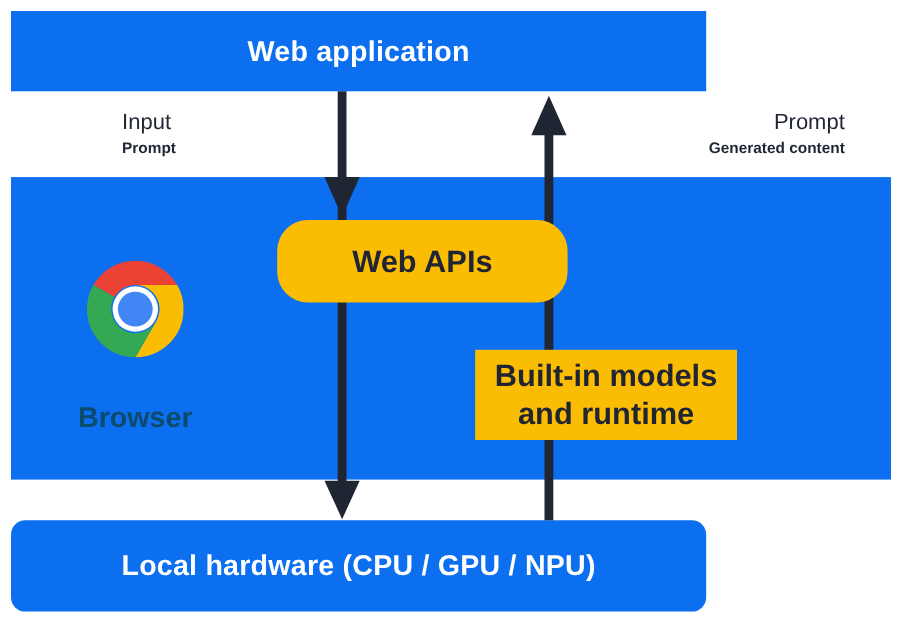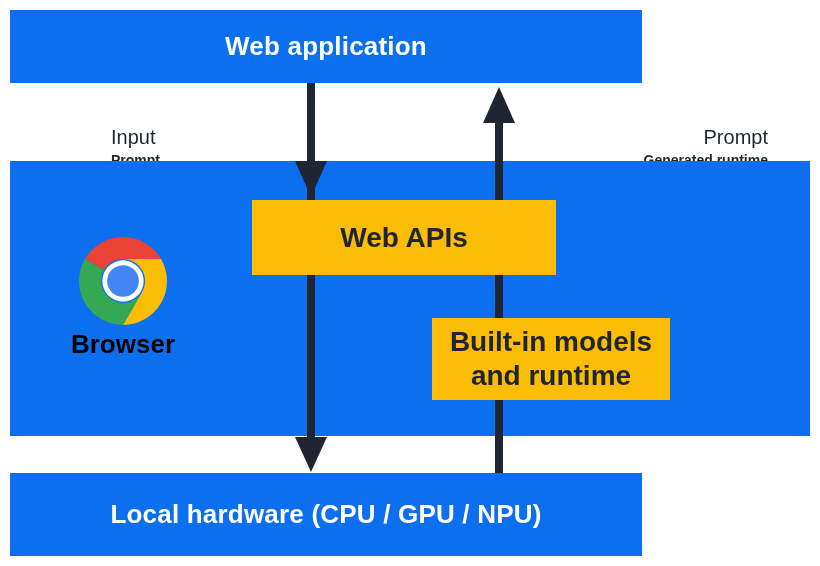--- a/index.html
+++ b/index.html
@@ -6,57 +6,57 @@
   .canvas{
     position:relative;width:820px;height:566px;background:#ffffff;
     font-family:"Liberation Sans", sans-serif;overflow:hidden;
   }
   .bar{
     position:absolute;left:10px;width:632px;background:#0b6ff0;
     display:flex;align-items:center;justify-content:center;
     color:#ffffff;font-weight:700;font-size:26px;letter-spacing:.2px;
   }
   .top-bar{top:10px;height:73px;}
-  .bottom-bar{top:473px;height:83px;}
+  .bottom-bar{top:473px;height:83px;border-radius:13px;}
   .middle{position:absolute;left:10px;top:161px;width:800px;height:275px;background:#0b6ff0;}
-  .io-block{position:absolute;color:#1f2532;line-height:1.15;margin-top:26px;}
+  .io-block{position:absolute;color:#1f2532;line-height:1.15;}
   .io-left{left:111px;top:100px;text-align:left;}
   .io-right{right:52px;top:100px;text-align:right;}
   .io-title{font-size:20px;font-weight:400;margin-bottom:3px;}
   .io-value{font-size:14px;font-weight:700;}
   .arrows{position:absolute;left:0;top:0;z-index:2;}
   .ybox{
     position:absolute;z-index:3;background:#fbbc04;color:#1f2532;
     display:flex;flex-direction:column;align-items:center;justify-content:center;
     font-weight:700;text-align:center;
   }
-  .web-apis{left:252px;top:200px;width:304px;height:75px;font-size:28px;}
+  .web-apis{left:252px;top:200px;width:264px;height:75px;font-size:28px;border-radius:28px;}
   .builtin{left:432px;top:318px;width:238px;height:82px;font-size:28px;line-height:34px;}
   .chrome-logo{position:absolute;left:79px;top:237px;width:88px;height:88px;z-index:3;}
   .browser-label{
-    position:absolute;left:23px;top:329px;width:200px;z-index:3;
-    text-align:center;color:#000000;font-weight:700;font-size:26px;
+    position:absolute;left:23px;top:364px;width:200px;z-index:3;
+    text-align:center;color:#0c4a6e;font-weight:700;font-size:26px;
   }
 </style>
 </head>
 <body>
 
 <div class="canvas">
 
   <div class="bar top-bar">
     <span>Web application</span>
   </div>
 
   <div class="io-block io-left">
     <div class="io-title">Input</div>
     <div class="io-value">Prompt</div>
   </div>
   <div class="io-block io-right">
     <div class="io-title">Prompt</div>
-    <div class="io-value">Generated runtime</div>
+    <div class="io-value">Generated content</div>
   </div>
 
   <div class="middle"></div>
 
   <div class="bar bottom-bar">
     <span>Local hardware (CPU / GPU / NPU)</span>
   </div>
 
   <svg class="arrows" width="820" height="566" viewBox="0 0 820 566" aria-hidden="true">
     <g>

